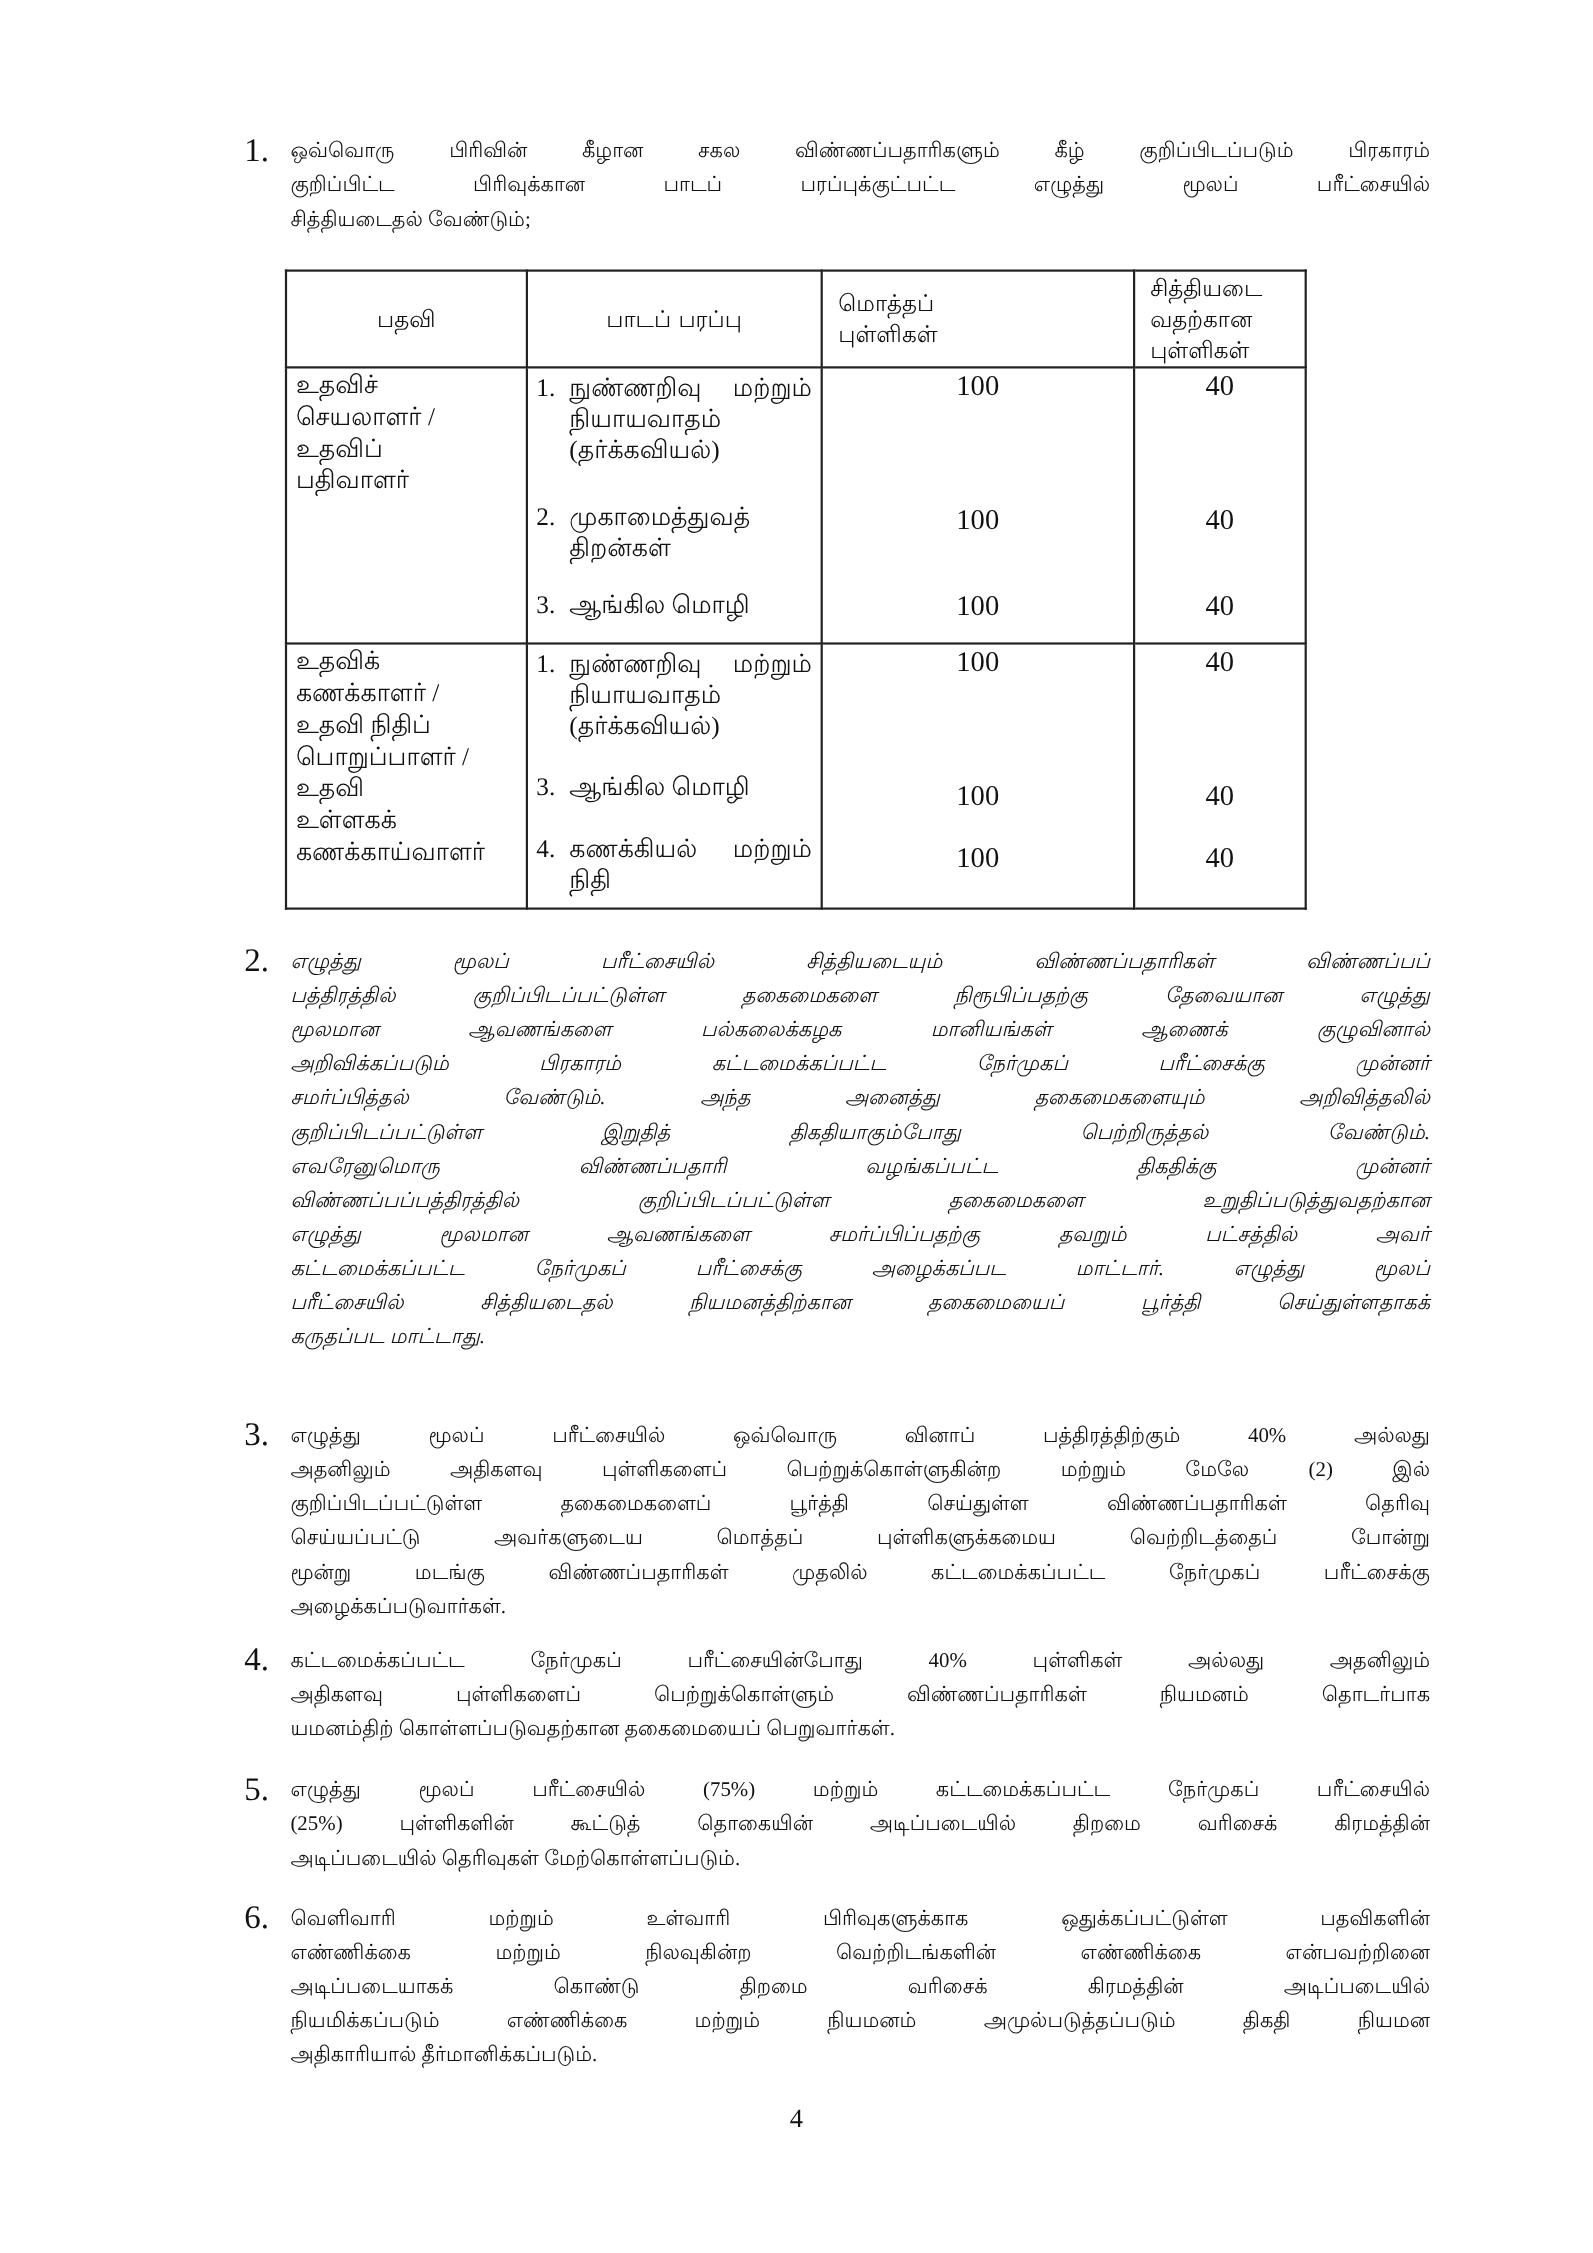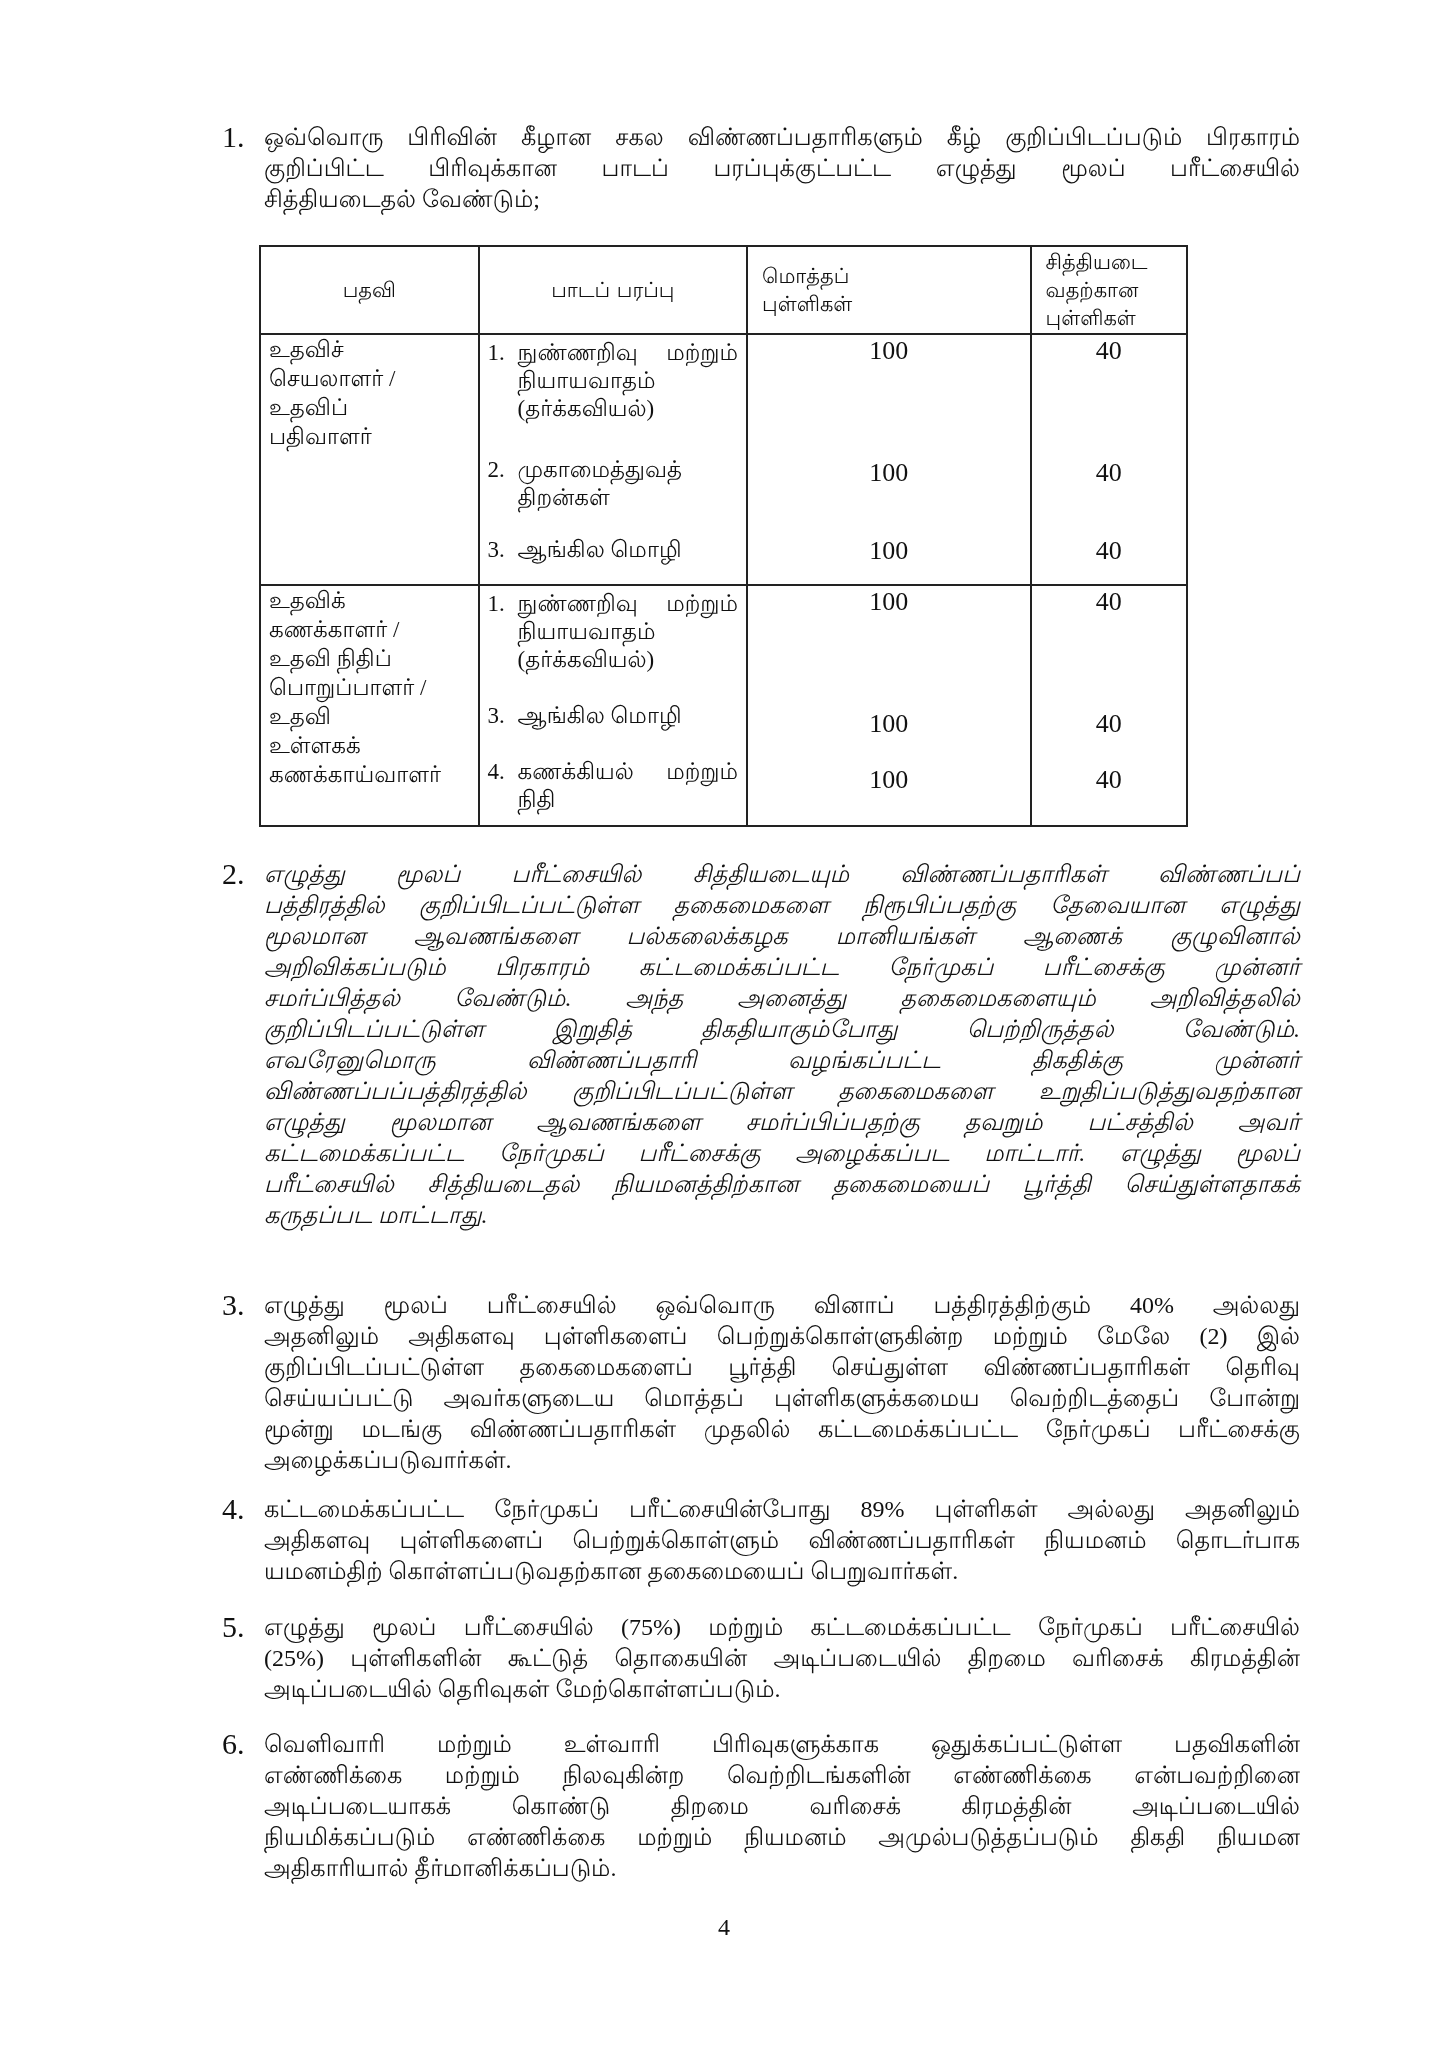--- a/index.html
+++ b/index.html
@@ -2,21 +2,21 @@
 <html><head>
 <meta charset="utf-8">
 <style>
   html, body { margin: 0; padding: 0; background: #ffffff; }
   body { width: 1448px; height: 2048px; position: relative; overflow: hidden;
          font-family: "Liberation Serif", "DejaVu Serif", serif; color: #111; }
   .page { position: absolute; left: 0; top: 0; width: 1448px; height: 2048px; }
 
   .item { position: absolute; left: 222px; width: 1080px; }
   .item .num { position: absolute; left: 0; top: 0; font-size: 30px; line-height: 33px; }
-  .item .text { position: absolute; left: 42px; width: 1036px; font-size: 24px; line-height: 31px;
+  .item .text { position: absolute; left: 42px; width: 1036px; font-size: 19px; line-height: 31px;
                 text-align: justify; text-align-last: left; }
   .item .text span.line { display: block; text-align: justify; text-align-last: justify; white-space: nowrap; }
   .item .text span.line.last { text-align-last: left; }
 
   table.marks { position: absolute; left: 259px; top: 245px; border-collapse: collapse;
                 width: 929px; font-size: 23px; line-height: 28px; }
   table.marks th, table.marks td { border: 2px solid #222; vertical-align: top; padding: 0 8px; }
   table.marks th { font-weight: normal; font-family: "DejaVu Sans", sans-serif; font-size: 21px;
                    text-align: center; vertical-align: middle; height: 86px; }
   table.marks th.left { text-align: left; }
@@ -173,21 +173,21 @@
       <span class="line">குறிப்பிடப்பட்டுள்ள தகைமைகளைப் பூர்த்தி செய்துள்ள விண்ணப்பதாரிகள் தெரிவு</span>
       <span class="line">செய்யப்பட்டு அவர்களுடைய மொத்தப் புள்ளிகளுக்கமைய வெற்றிடத்தைப் போன்று</span>
       <span class="line">மூன்று மடங்கு விண்ணப்பதாரிகள் முதலில் கட்டமைக்கப்பட்ட நேர்முகப் பரீட்சைக்கு</span>
       <span class="line last">அழைக்கப்படுவார்கள்.</span>
     </div>
   </div>
 
   <div class="item" style="top:1492px;">
     <span class="num">4.</span>
     <div class="text" style="top:2px;">
-      <span class="line">கட்டமைக்கப்பட்ட நேர்முகப் பரீட்சையின்போது 89% புள்ளிகள் அல்லது அதனிலும்</span>
+      <span class="line">கட்டமைக்கப்பட்ட நேர்முகப் பரீட்சையின்போது 40% புள்ளிகள் அல்லது அதனிலும்</span>
       <span class="line">அதிகளவு புள்ளிகளைப் பெற்றுக்கொள்ளும் விண்ணப்பதாரிகள் நியமனம் தொடர்பாக</span>
       <span class="line last">யமனம்திற் கொள்ளப்படுவதற்கான தகைமையைப் பெறுவார்கள்.</span>
     </div>
   </div>
 
   <div class="item" style="top:1610px;">
     <span class="num">5.</span>
     <div class="text" style="top:2px;">
       <span class="line">எழுத்து மூலப் பரீட்சையில் (75%) மற்றும் கட்டமைக்கப்பட்ட நேர்முகப் பரீட்சையில்</span>
       <span class="line">(25%) புள்ளிகளின் கூட்டுத் தொகையின் அடிப்படையில் திறமை வரிசைக் கிரமத்தின்</span>

